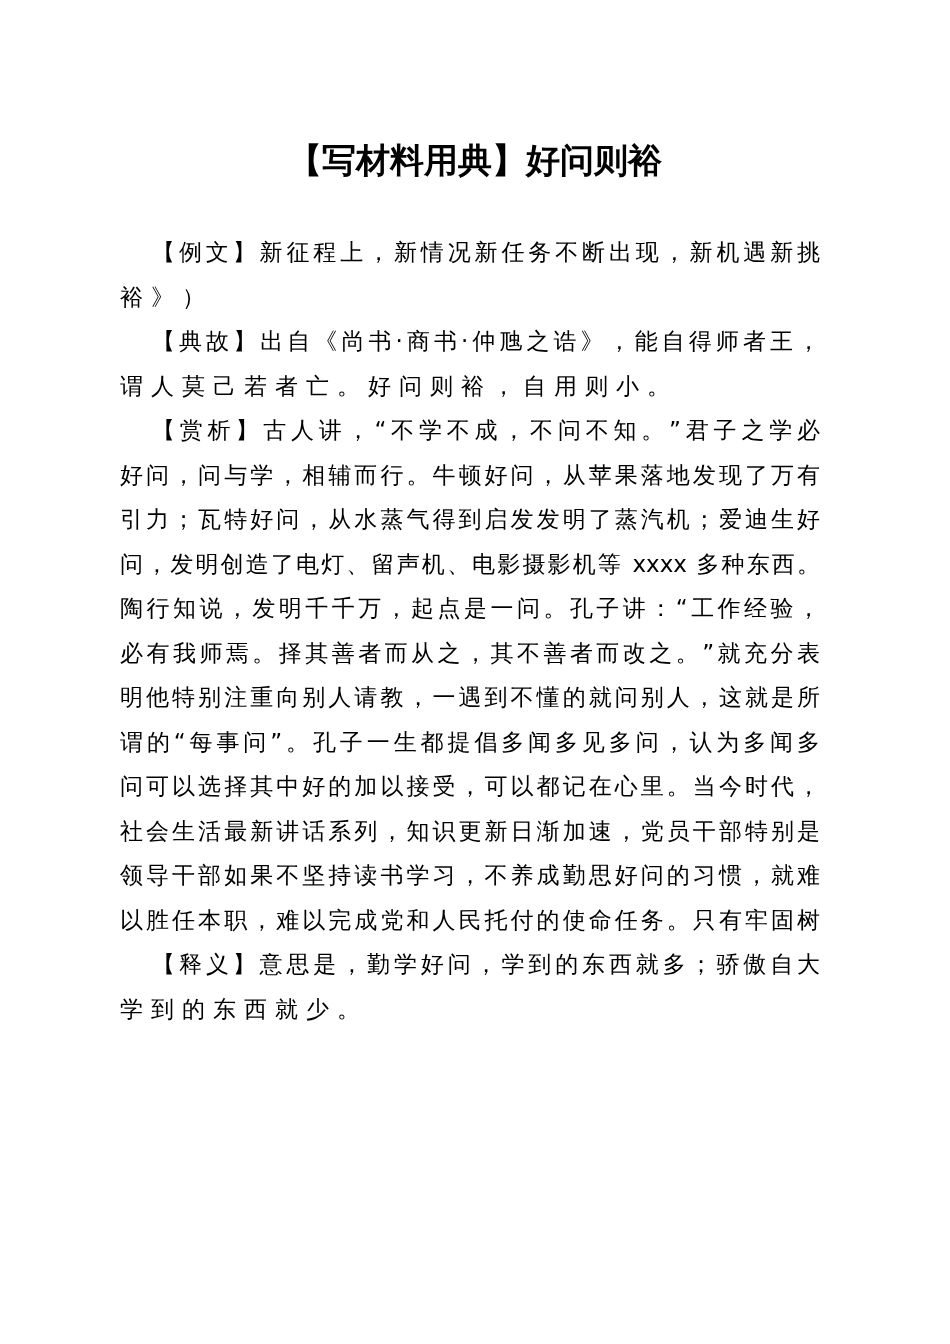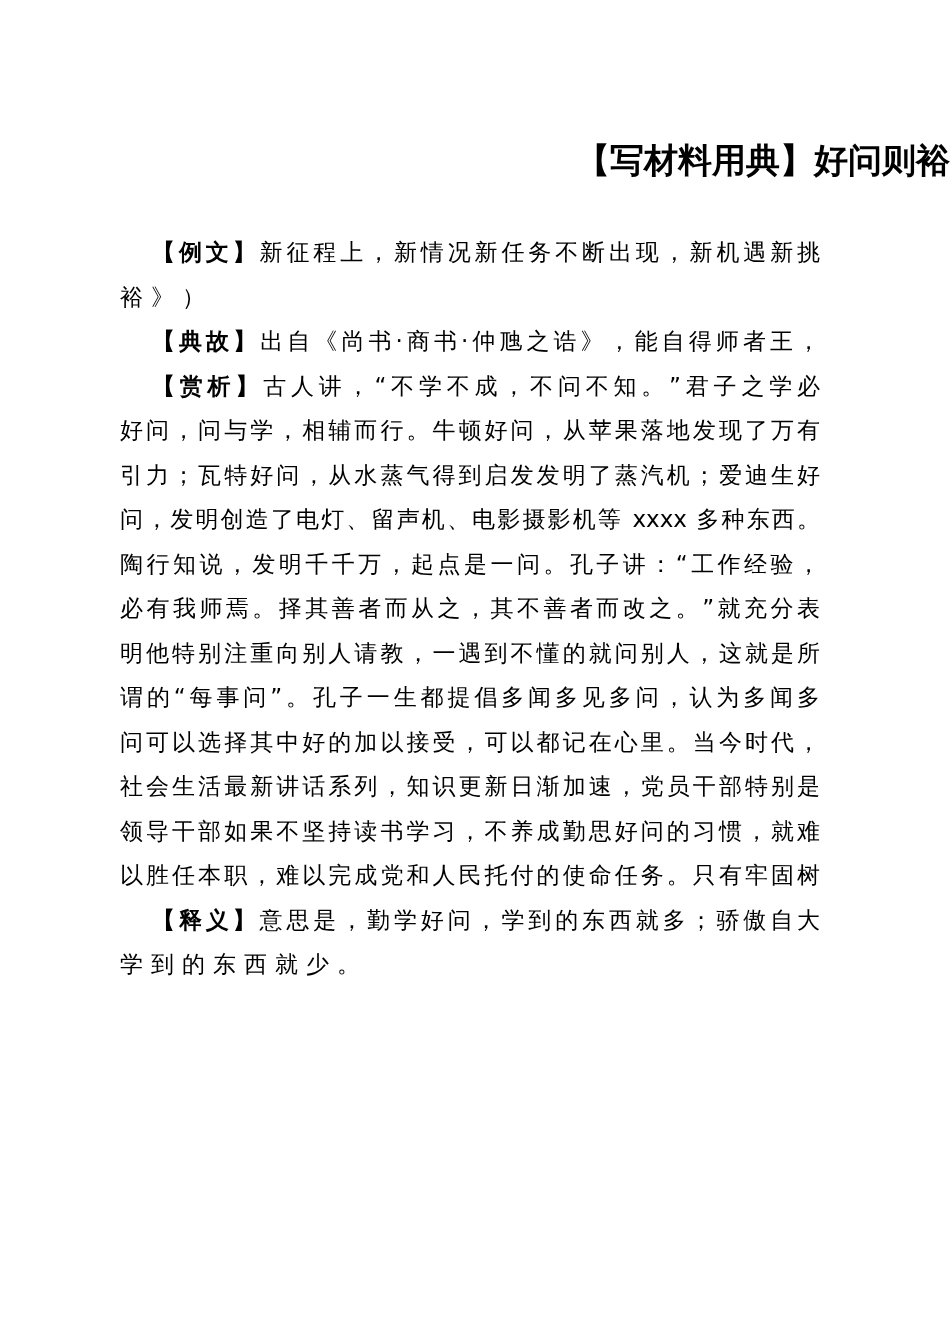--- a/index.html
+++ b/index.html
@@ -20,21 +20,21 @@
       top: 0;
       width: 950px;
       height: 1344px;
       background: #ffffff;
     }
     .title {
       position: absolute;
       left: 0;
       top: 136px;
       width: 950px;
-      text-align: right;
+      text-align: center;
       font-family: "DejaVu Serif", "Liberation Serif", serif;
       font-weight: bold;
       font-size: 34px;
       line-height: 48px;
       letter-spacing: 0px;
     }
     .body {
       position: absolute;
       left: 120px;
       top: 230px;
@@ -52,38 +52,39 @@
       overflow: visible;
     }
     .line.last {
       text-align-last: left;
       letter-spacing: 8px;
     }
     .line.indent {
       padding-left: 32px;
     }
     .tag {
-      font-weight: bold;
+      font-weight: normal;
     }
   </style>
 </head>
 <body>
 
 <div class="page">
   <div class="title">【写材料用典】好问则裕</div>
 
   <div class="body">
 
     <div>
       <span class="line indent"><span class="tag">【例文】</span><span>新征程上，新情况新任务不断出现，新机遇新挑</span></span>
       <span class="line last">裕》）</span>
     </div>
 
     <div>
       <span class="line indent"><span class="tag">【典故】</span><span>出自《尚书·商书·仲虺之诰》，能自得师者王，</span></span>
+      <span class="line last">谓人莫己若者亡。好问则裕，自用则小。</span>
     </div>
 
     <div>
       <span class="line indent"><span class="tag">【赏析】</span><span>古人讲，“不学不成，不问不知。”君子之学必</span></span>
       <span class="line">好问，问与学，相辅而行。牛顿好问，从苹果落地发现了万有</span>
       <span class="line">引力；瓦特好问，从水蒸气得到启发发明了蒸汽机；爱迪生好</span>
       <span class="line">问，发明创造了电灯、留声机、电影摄影机等 xxxx 多种东西。</span>
       <span class="line">陶行知说，发明千千万，起点是一问。孔子讲：“工作经验，</span>
       <span class="line">必有我师焉。择其善者而从之，其不善者而改之。”就充分表</span>
       <span class="line">明他特别注重向别人请教，一遇到不懂的就问别人，这就是所</span>

